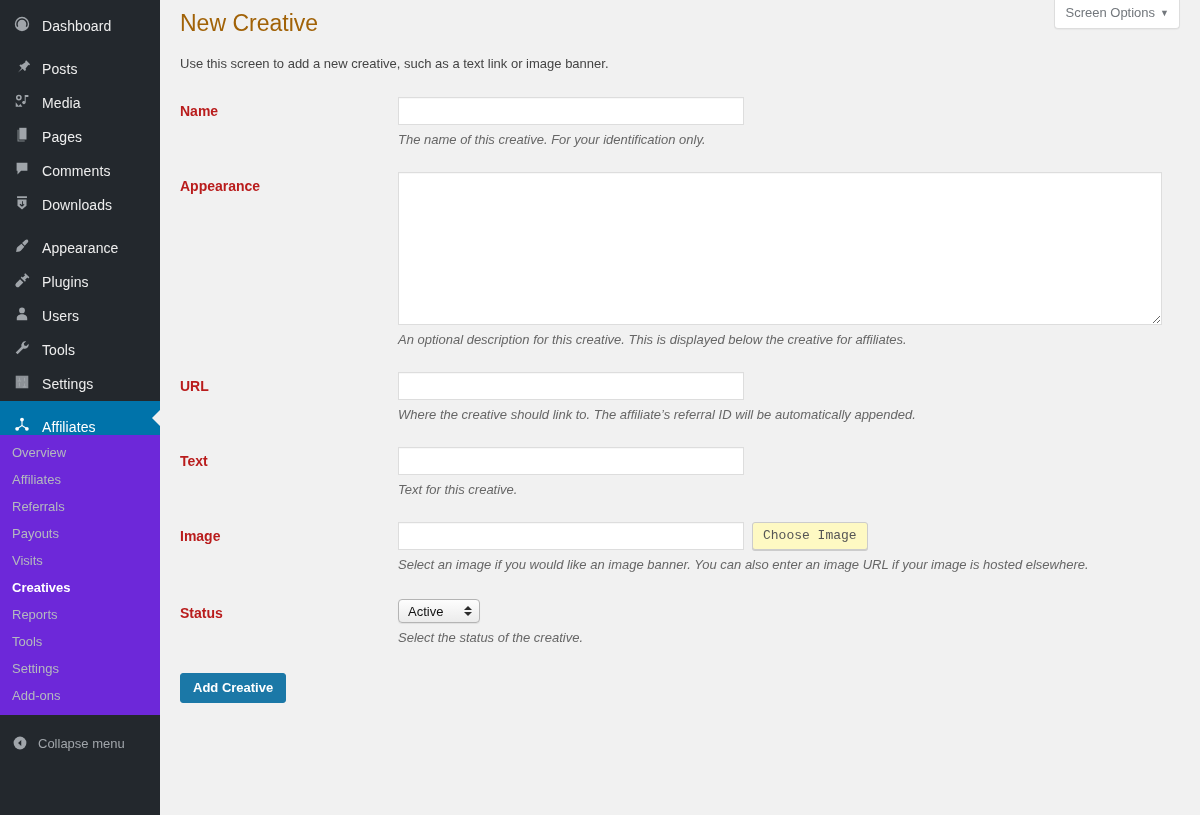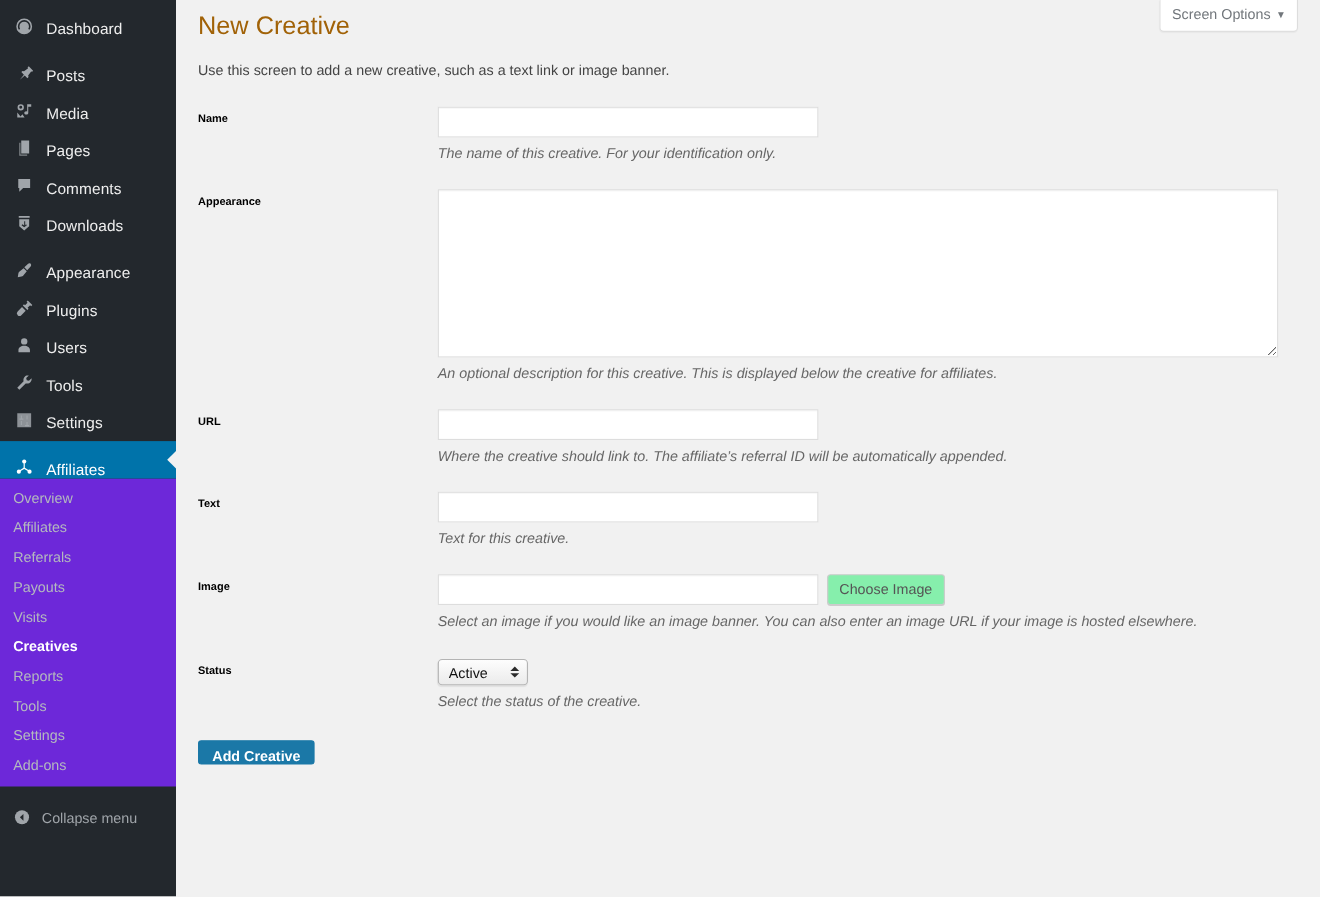--- a/index.html
+++ b/index.html
@@ -103,22 +103,22 @@
     margin: 0;
     padding: 9px 0 4px 0;
     line-height: 29px;
   }
   .intro { margin: 13px 0 0 0; font-size: 13px; color: #444; line-height: 1.4; }
 
   form.form-table { margin-top: 24px; width: 100%; }
   .row { display: flex; align-items: flex-start; margin-bottom: 0; }
   .row .lbl {
     width: 218px; flex: 0 0 218px;
-    font-weight: bold; color: #000000;
-    font-size: 10px;
+    font-weight: bold; color: #b91c1c;
+    font-size: 14px;
     padding-top: 5px;
     line-height: 1.3;
   }
   .row .fld { flex: 1 1 auto; }
   .desc {
     font-style: italic;
     color: #666;
     font-size: 13px;
     margin: 6px 0 0 0;
     line-height: 1.45;
@@ -147,26 +147,26 @@
     resize: both;
     outline: none;
     display: block;
     box-shadow: 0 1px 1px rgba(0,0,0,.03) inset;
   }
 
   .img-row { display: flex; align-items: center; }
   .btn-secondary {
     margin-left: 8px;
     height: 28px;
-    background: #86efac;
+    background: #fef9c3;
     border: 1px solid #ccc;
     border-radius: 3px;
     color: #555;
     font-size: 13px;
-    font-family: Liberation Sans, sans-serif;
+    font-family: Liberation Mono, monospace;
     padding: 0 10px;
     cursor: pointer;
     box-shadow: 0 1px 0 #ccc;
     line-height: 26px;
   }
 
   .sel-wrap { position: relative; display: inline-block; }
   select.sel {
     -webkit-appearance: none; appearance: none;
     background: linear-gradient(#fdfdfd, #ebebeb);
@@ -194,21 +194,21 @@
 
   .btn-primary {
     background: #1b78a7;
     border: 1px solid #1b78a7;
     border-radius: 3px;
     color: #fff;
     font-size: 13px;
     font-weight: bold;
     font-family: "Liberation Sans", sans-serif;
     padding: 0 12px;
-    height: 22px;
+    height: 30px;
     line-height: 28px;
     cursor: pointer;
   }
   .submit-wrap { margin-top: 25px; }
 </style>
 </head>
 <body>
 
 <div class="screen">
 

